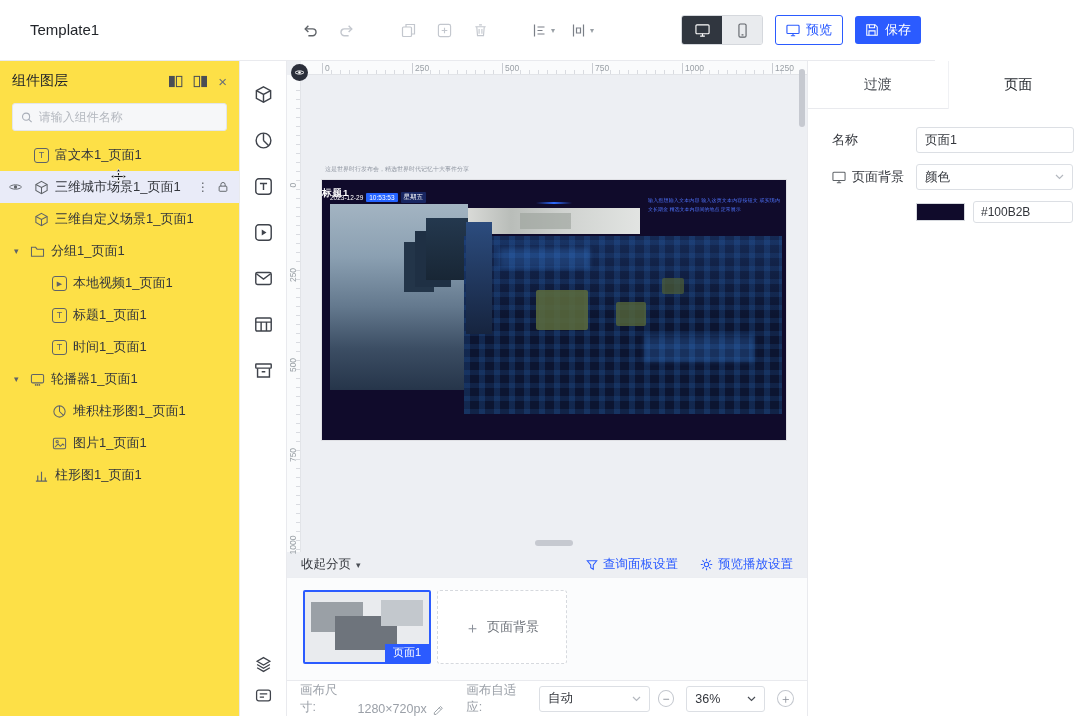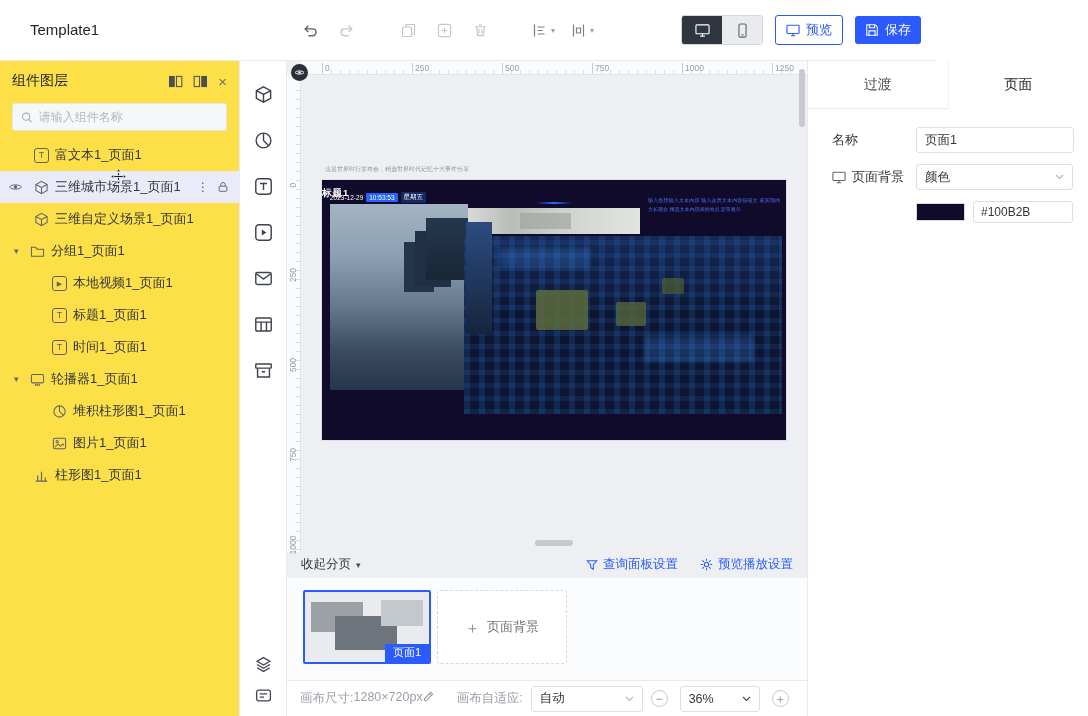--- a/index.html
+++ b/index.html
@@ -121,21 +121,21 @@
 .thumb .b2{left:30px;top:24px;width:62px;height:34px;background:#6e747c}
 .thumb .b3{left:76px;top:8px;width:42px;height:26px;background:#c3c8cd}
 .thumb-label{position:absolute;right:0;bottom:0;background:#2B5BFF;color:#fff;font-size:11px;padding:1px 8px 2px}
 .newpage{position:absolute;left:150px;top:12px;width:130px;height:74px;border:1px dashed #d6d9de;border-radius:3px;
   background:#fff;display:flex;align-items:center;justify-content:center;gap:7px;color:#6f747b;font-size:13px;cursor:pointer}
 .newpage .plus{font-size:15px;color:#8a8f99;line-height:1}
 
 
 .statusbar{position:absolute;left:0;top:619px;width:520px;height:36px;background:#fff;border-top:1px solid #e9eaee;
   display:flex;align-items:center;padding:0 13px;font-size:12.5px;color:#9ba0a8;gap:8px}
-.sb-size{display:flex;align-items:flex-start;}
+.sb-size{display:flex;align-items:flex-end;gap:6px}
 .sel{height:26px;border:1px solid #dcdfe4;border-radius:3px;background:#fff;display:flex;align-items:center;
   padding:0 8px;color:#33363c;font-size:12.5px;cursor:pointer}
 .sel .cv{margin-left:auto}
 .fit-sel{width:112px}
 .zoom-sel{width:80px;margin:0 4px}
 .circ{width:17px;height:17px;border-radius:50%;border:1px solid #c3c7ce;color:#8a8f99;display:flex;align-items:center;
   justify-content:center;font-size:12px;line-height:1;cursor:pointer;background:#fff}
 .fitlabel{margin-left:14px}
 
 

